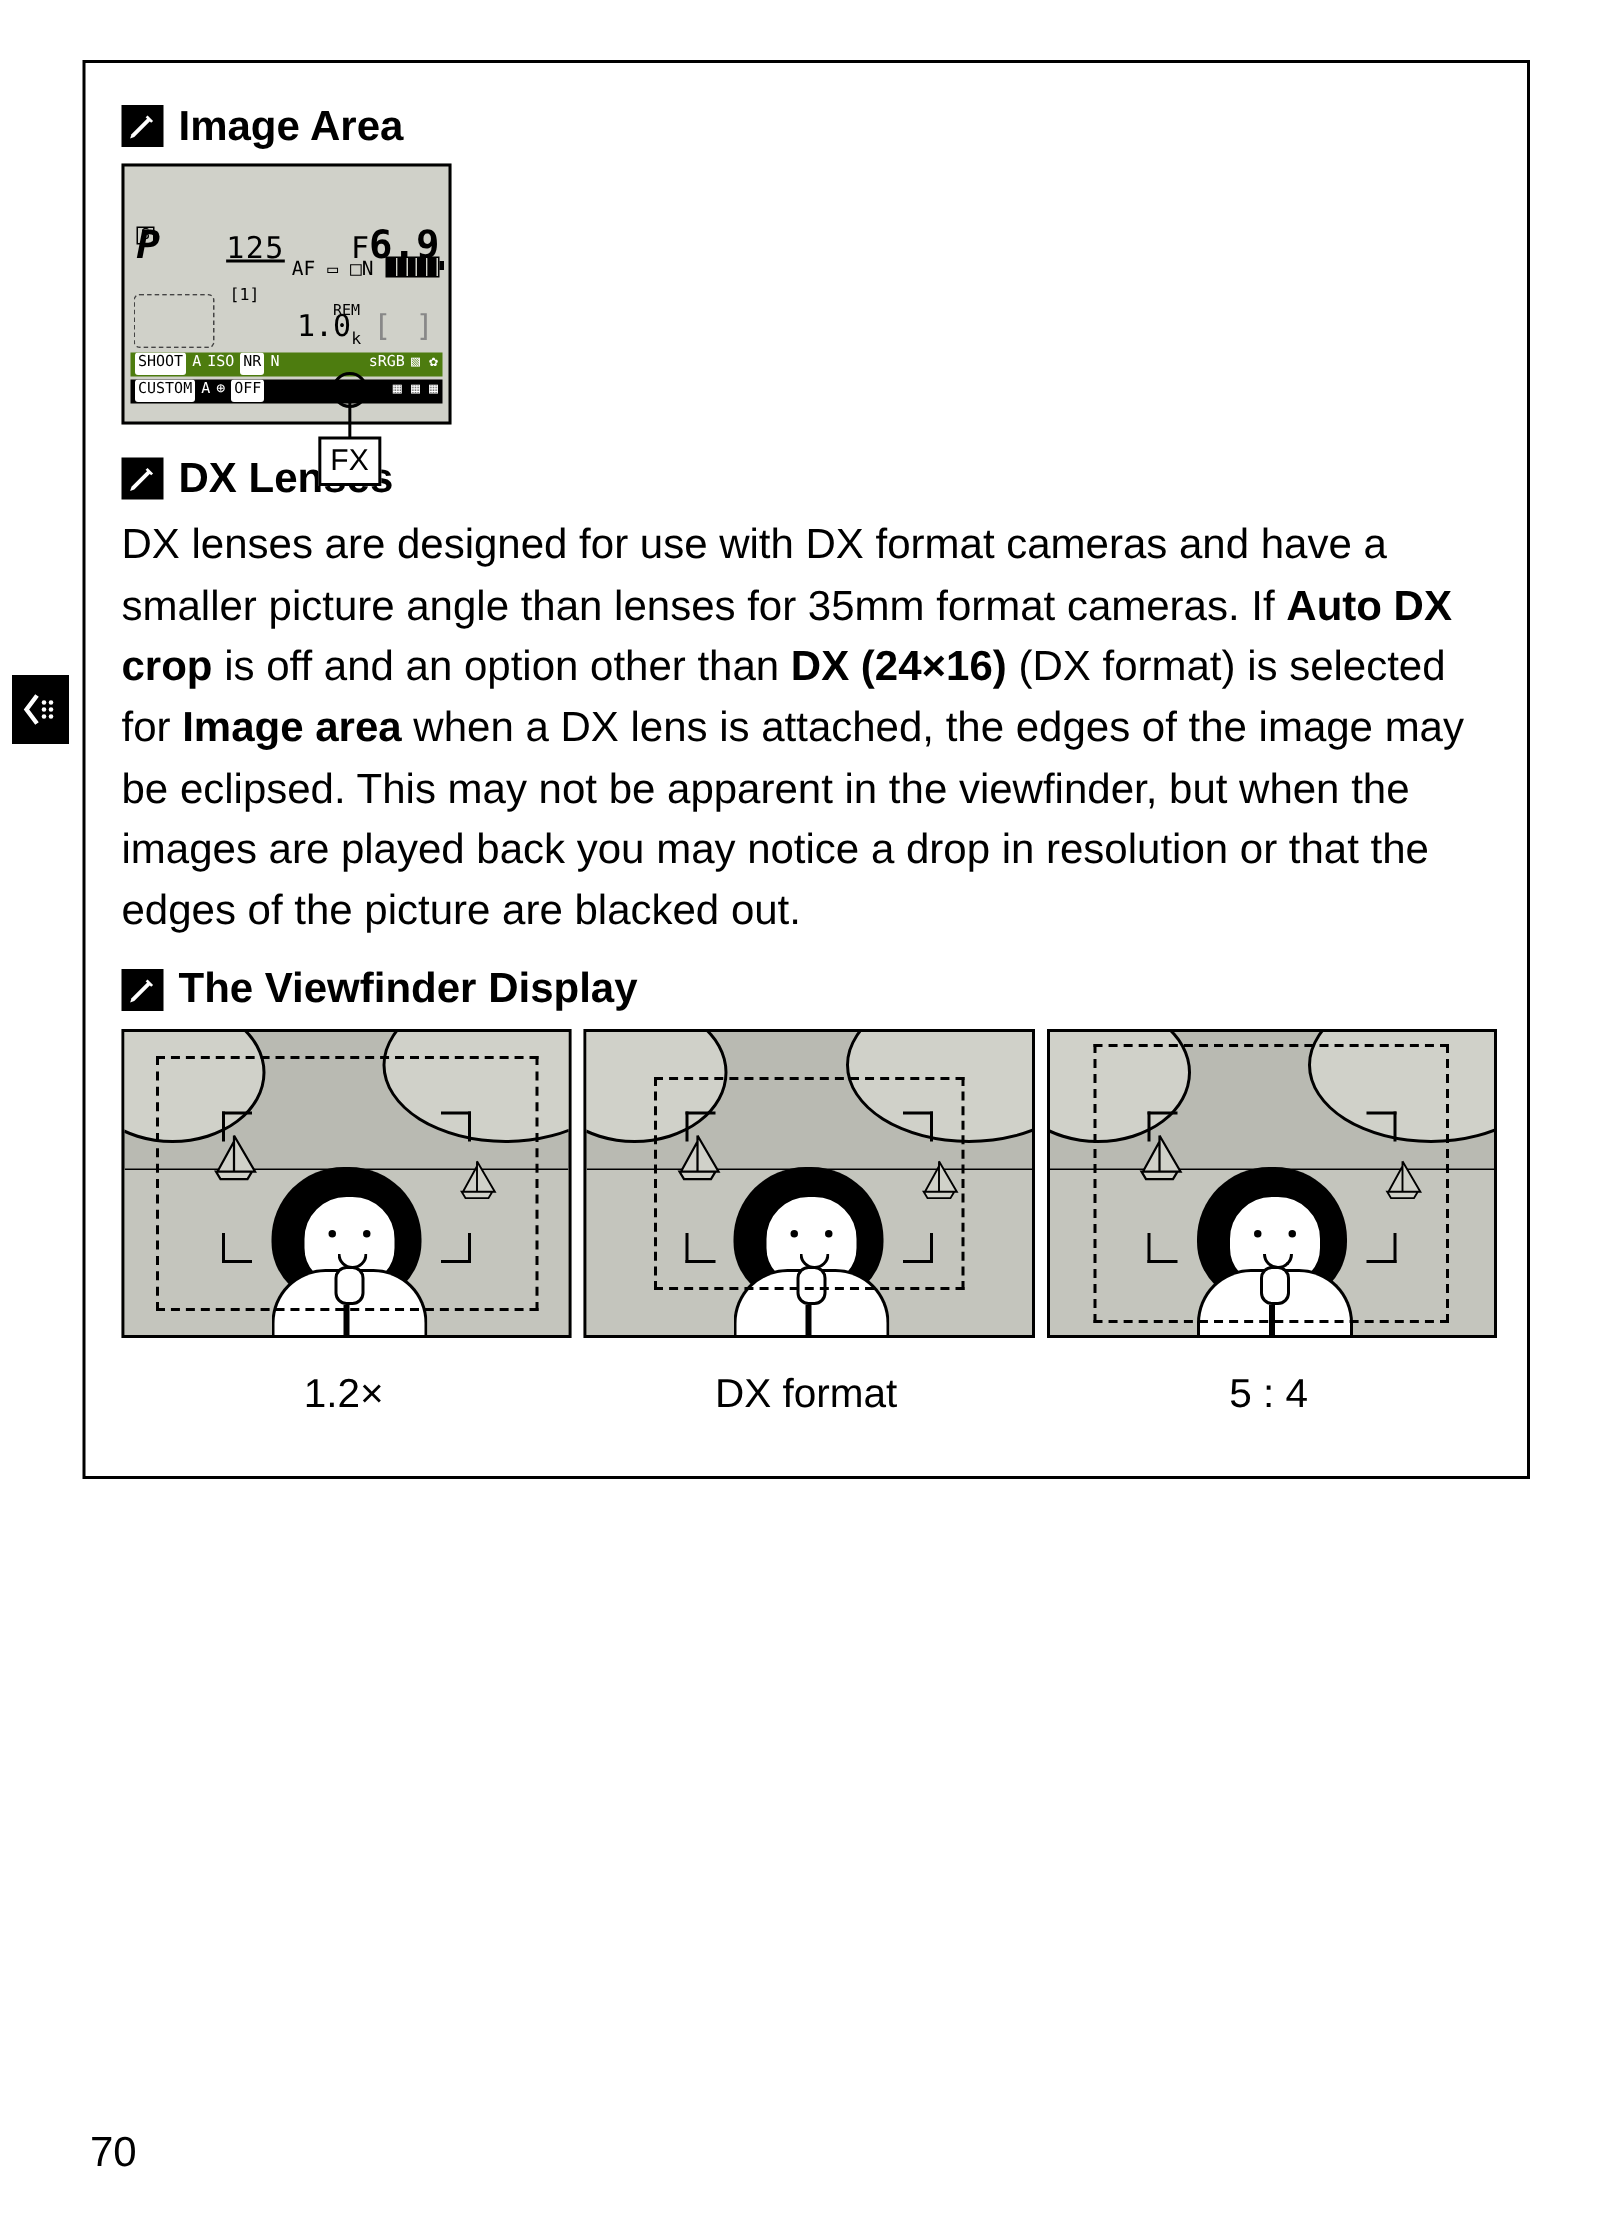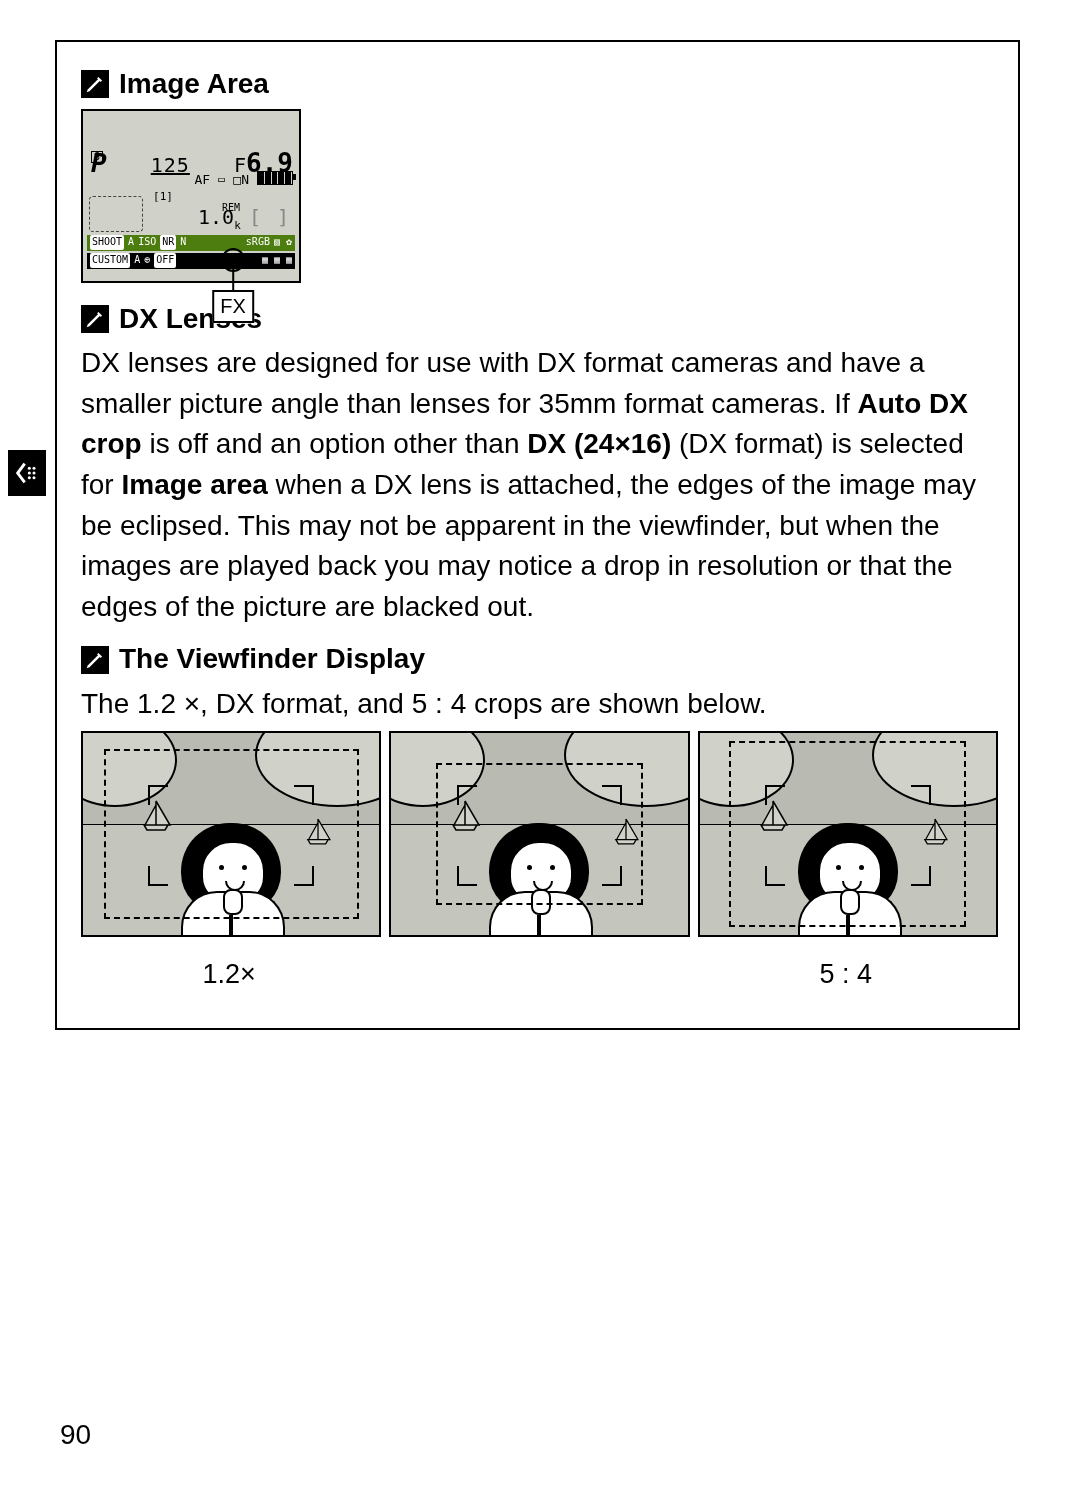--- a/index.html
+++ b/index.html
@@ -304,21 +304,20 @@
 
     <div class="section-heading" style="margin-top:12px">
       <span class="note-icon">
         <svg viewBox="0 0 24 24">
             <path d="M3 21l3-1 12-12-2-2L4 18l-1 3z" fill="#fff"></path>
             <path d="M15 5l4 4" stroke="#fff" stroke-width="2"></path>
           </svg>
       </span>
       <span>The Viewfinder Display</span>
     </div>
-    <p>The 1.2 ×, DX format, and 5 : 4 crops are shown below.</p>
 
     <div class="vf-row">
 
       <div class="vf-cell">
         <div class="vf-frame">
           <div class="scene">
             <div class="water"></div>
               <div class="hill"></div>
               <div class="hill2"></div>
             <div class="sail sail1"><svg viewBox="0 0 40 34">
@@ -377,20 +376,21 @@
                 </div>
               </div>
           </div>
           <span class="fb tl"></span>
             <span class="fb tr"></span>
             <span class="fb bl"></span>
             <span class="fb br"></span>
           <div class="crop crop-dx"></div>
           <div class="crop-ptr"></div>
         </div>
+        <div class="vf-label">DX format</div>
       </div>
 
       <div class="vf-cell">
         <div class="vf-frame">
           <div class="scene">
             <div class="water"></div>
               <div class="hill"></div>
               <div class="hill2"></div>
             <div class="sail sail1"><svg viewBox="0 0 40 34">
                   <path d="M8 26h24l-3 5H11z M20 2v24 M20 2l14 24H20 M20 6L9 26h11" fill="#d0d1c9" stroke="#000" stroke-width="1.5"></path>
@@ -418,14 +418,14 @@
             <span class="fb br"></span>
           <div class="crop crop-54"></div>
           <div class="crop-ptr"></div>
         </div>
         <div class="vf-label">5 : 4</div>
       </div>
     </div>
 
   </div>
 
-  <div class="page-no">90</div>
+  <div class="page-no">70</div>
 </div>
 
 </body></html>

